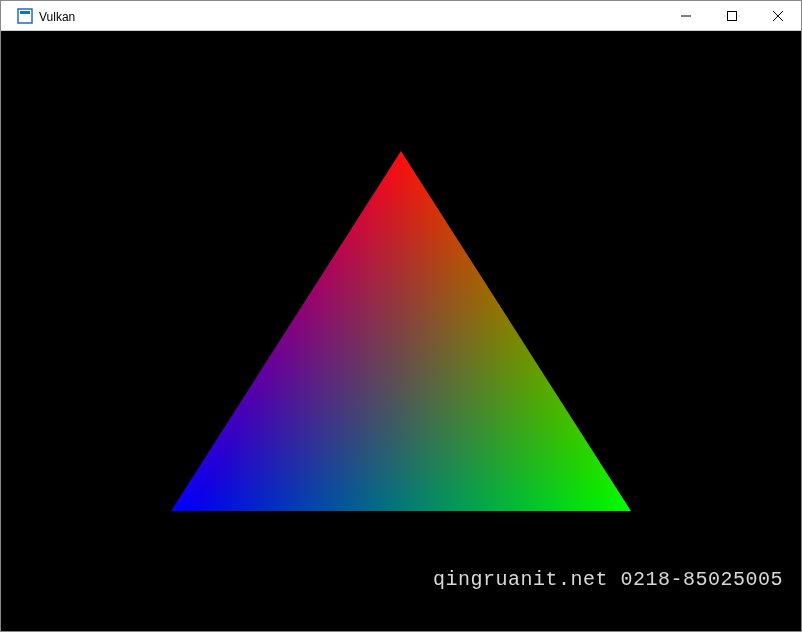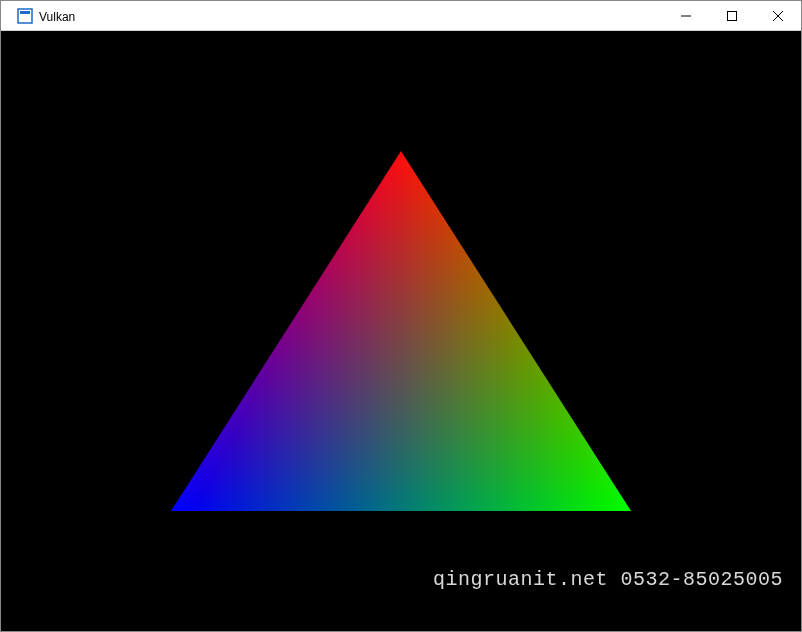--- a/index.html
+++ b/index.html
@@ -129,14 +129,14 @@
         <stop offset="0" stop-color="#00ff00"></stop>
         <stop offset="1" stop-color="#000000"></stop>
       </linearGradient>
     </defs>
     <g>
       <polygon id="tri" points="400,120 170,480 630,480" fill="url(#gradR)"></polygon>
       <polygon points="400,120 170,480 630,480" fill="url(#gradB)" style="mix-blend-mode:screen"></polygon>
       <polygon points="400,120 170,480 630,480" fill="url(#gradG)" style="mix-blend-mode:screen"></polygon>
     </g>
   </svg>
-  <div class="watermark">qingruanit.net 0532-85025005</div>
+  <div class="watermark">qingruanit.net 0218-85025005</div>
 </div>
 
 </body></html>

